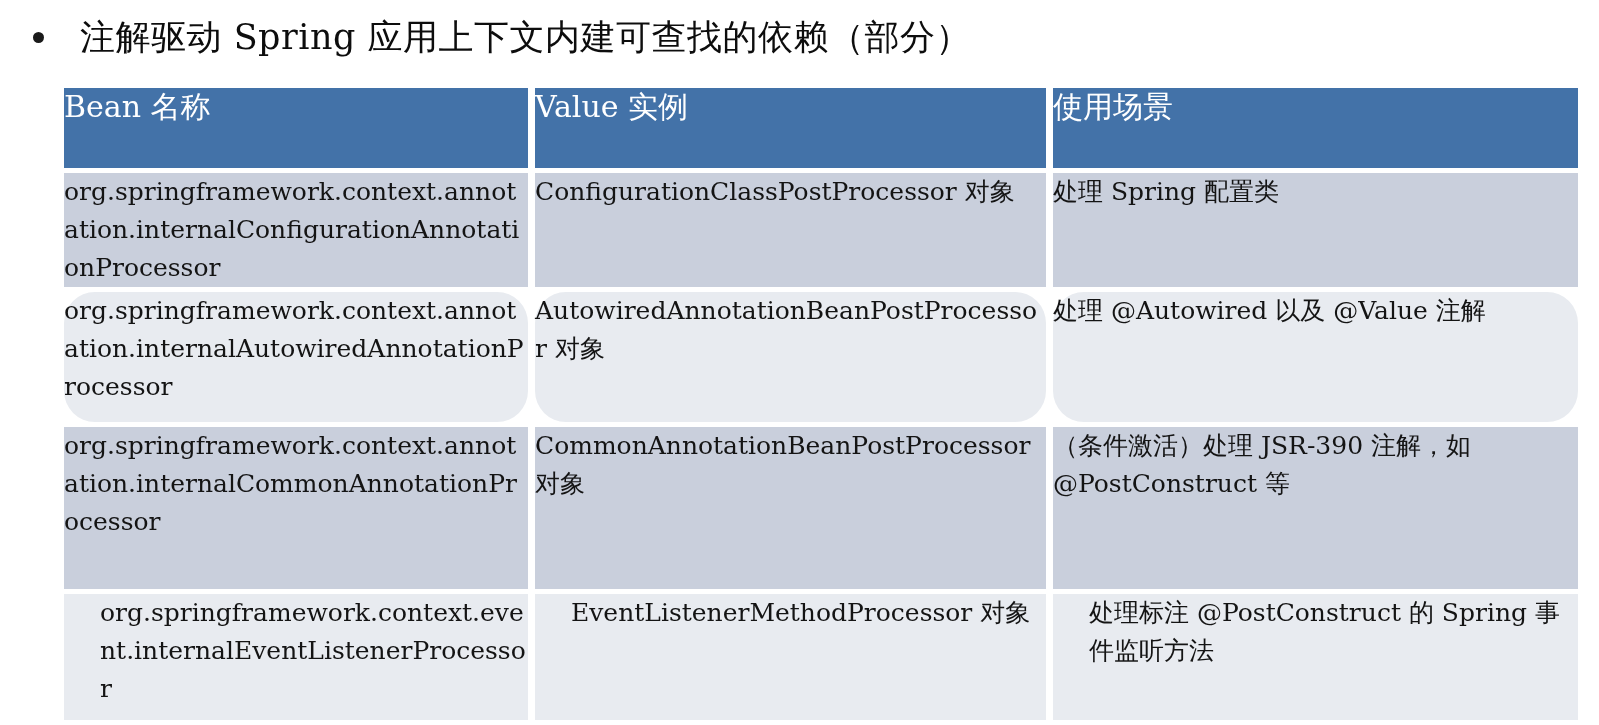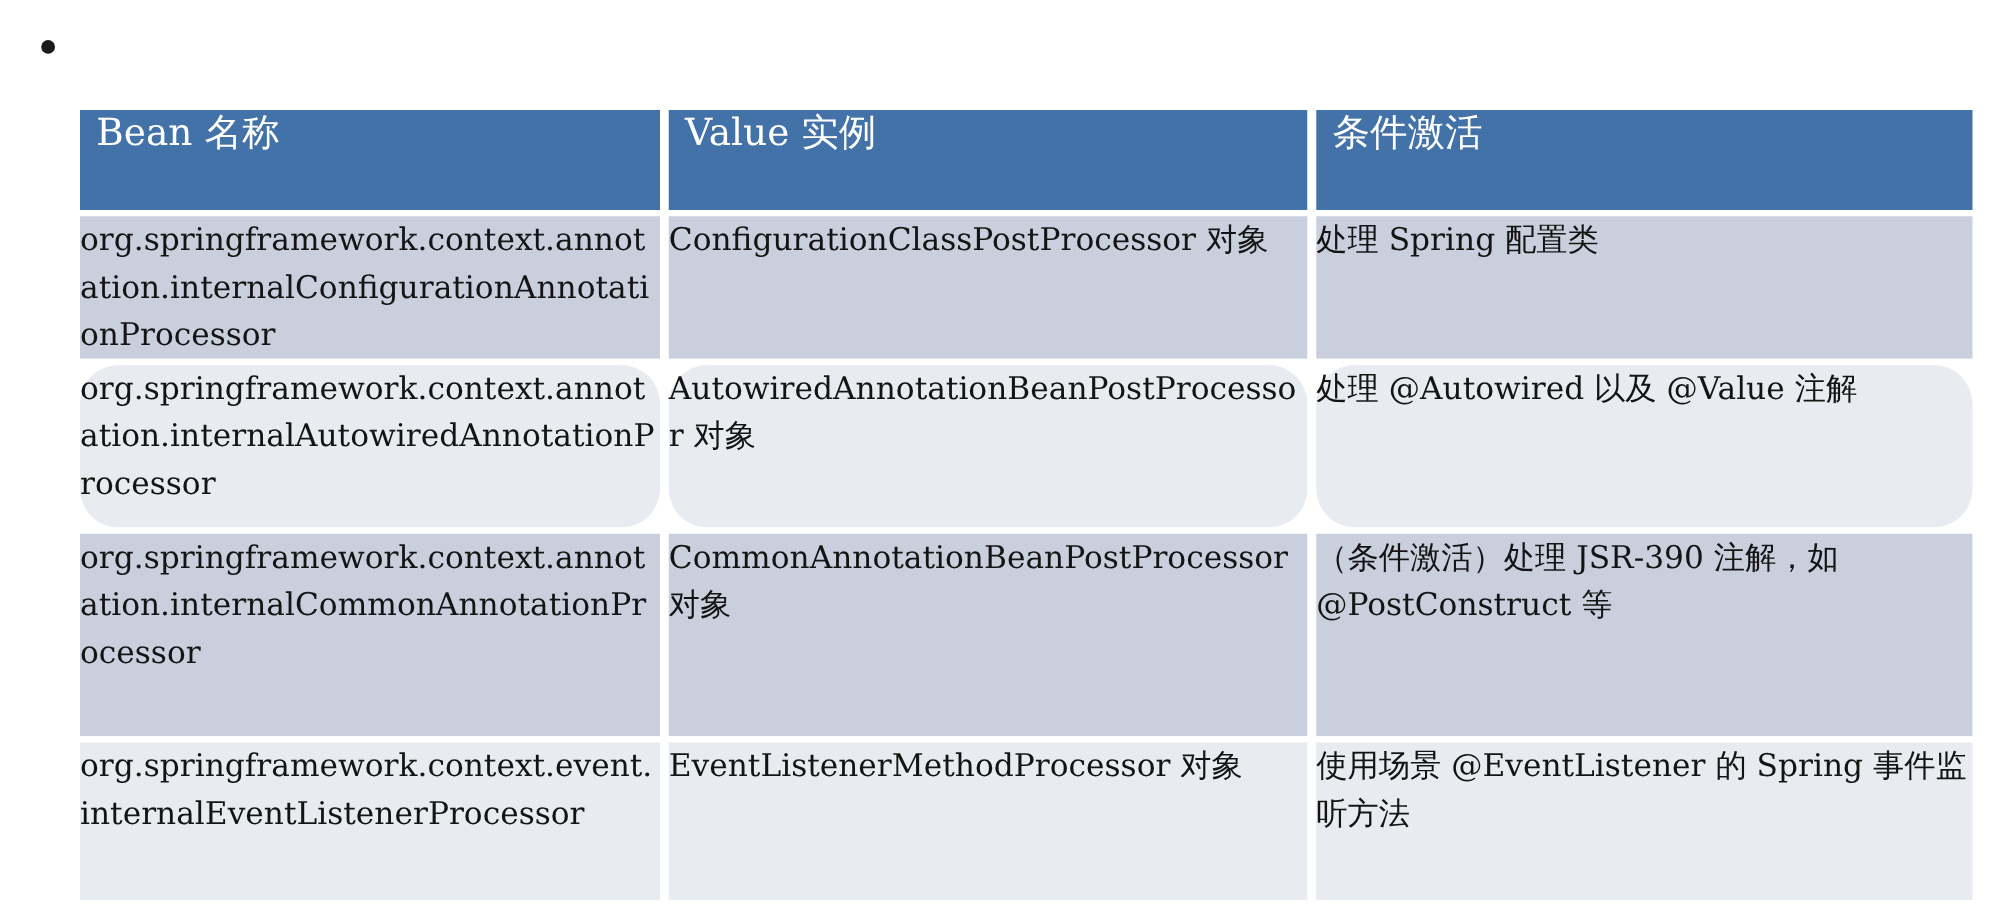--- a/index.html
+++ b/index.html
@@ -81,21 +81,20 @@
     padding: 18px 0 0 14px;
     text-align: left;
     font-weight: normal;
   }
   .hdr-label {
     color: #ffffff;
     font-family: "DejaVu Serif", "Liberation Serif", serif;
     font-size: 30px;
     line-height: 38px;
     white-space: nowrap;
-    margin-left: 13px;
   }
 
   .gutter-cell {
     background: #ffffff;
   }
   .row-gap td {
     height: 5px;
     background: #ffffff;
     padding: 0;
     line-height: 0;
@@ -120,29 +119,30 @@
     word-break: normal;
     overflow-wrap: break-word;
   }
 
   .row-dark .cell { background: #c9cfdc; }
   .row-light .cell { background: #e8ebf0; }
 
   .r1 .cell { height: 108px; }
   .r2 .cell { height: 130px; border-radius: 31px; }
   .r3 .cell { height: 162px; }
-  .r4 .cell { height: 126px; }
+  .r4 .cell { height: 126px; padding-left: 36px; }
 </style>
 </head>
 <body>
 
 <div id="slide">
 
   <div class="title-row">
     <span class="bullet-dot"></span>
+    <span class="title-text">注解驱动 Spring 应用上下文内建可查找的依赖（部分）</span>
   </div>
 
   <div class="table-wrap">
     <table class="tbl">
       <colgroup>
         <col class="c1">
           <col class="gut">
           <col class="c2">
           <col class="gut">
           <col class="c3">
@@ -151,21 +151,21 @@
         <tr>
           <th class="hdr-cell">
             <span class="hdr-label">Bean 名称</span>
           </th>
           <th class="gutter-cell"></th>
           <th class="hdr-cell">
             <span class="hdr-label">Value 实例</span>
           </th>
           <th class="gutter-cell"></th>
           <th class="hdr-cell">
-            <span class="hdr-label">条件激活</span>
+            <span class="hdr-label">使用场景</span>
           </th>
         </tr>
       </thead>
       <tbody>
 
         <tr class="row-gap">
           <td colspan="5"></td>
         </tr>
 
         <tr class="row-dark r1">
@@ -225,21 +225,21 @@
         <tr class="row-light r4">
           <td class="cell">
             <div class="cell-text">org.springframework.context.event.internalEventListenerProcessor</div>
           </td>
           <td class="gutter-cell"></td>
           <td class="cell">
             <div class="cell-text">EventListenerMethodProcessor 对象</div>
           </td>
           <td class="gutter-cell"></td>
           <td class="cell">
-            <div class="cell-text cjk">使用场景 @EventListener 的 Spring 事件监听方法</div>
+            <div class="cell-text cjk">处理标注 @PostConstruct 的 Spring 事件监听方法</div>
           </td>
         </tr>
 
       </tbody>
     </table>
   </div>
 
 </div>
 
 </body></html>

